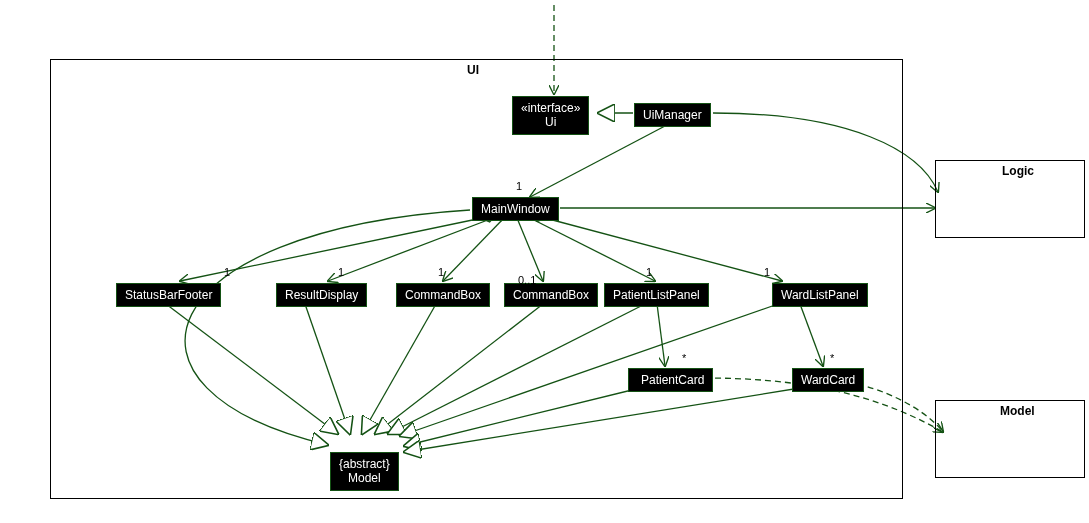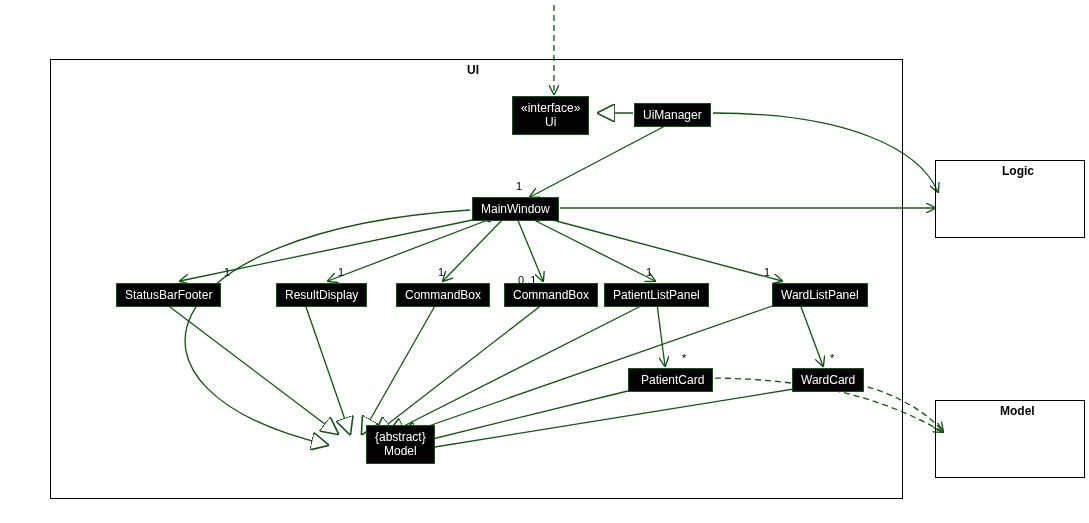--- a/index.html
+++ b/index.html
@@ -126,21 +126,21 @@
 <div class="box" style="left:116px; top:283px;">StatusBarFooter</div>
 <div class="box" style="left:276px; top:283px;">ResultDisplay</div>
 <div class="box" style="left:396px; top:283px;">CommandBox</div>
 <div class="box" style="left:504px; top:283px;">CommandBox</div>
 <div class="box" style="left:604px; top:283px;">PatientListPanel</div>
 <div class="box" style="left:740px; top:283px;margin-left:32px;">WardListPanel</div>
 
 <div class="box" style="left:628px; top:368px;padding-left:12px;">PatientCard</div>
 <div class="box" style="left:792px; top:368px;">WardCard</div>
 
-<div class="box" style="left:330px; top:425px;margin-left:36px;">
+<div class="box" style="left:330px; top:452px;">
   <div>{abstract}</div>
   <div>Model</div>
 </div>
 
 <div class="mult" style="left:516px; top:180px;">1</div>
 <div class="mult" style="left:224px; top:266px;">1</div>
 <div class="mult" style="left:338px; top:266px;">1</div>
 <div class="mult" style="left:438px; top:266px;">1</div>
 <div class="mult" style="left:518px; top:266px;margin-top:8px;">0..1</div>
 <div class="mult" style="left:646px; top:266px;">1</div>

